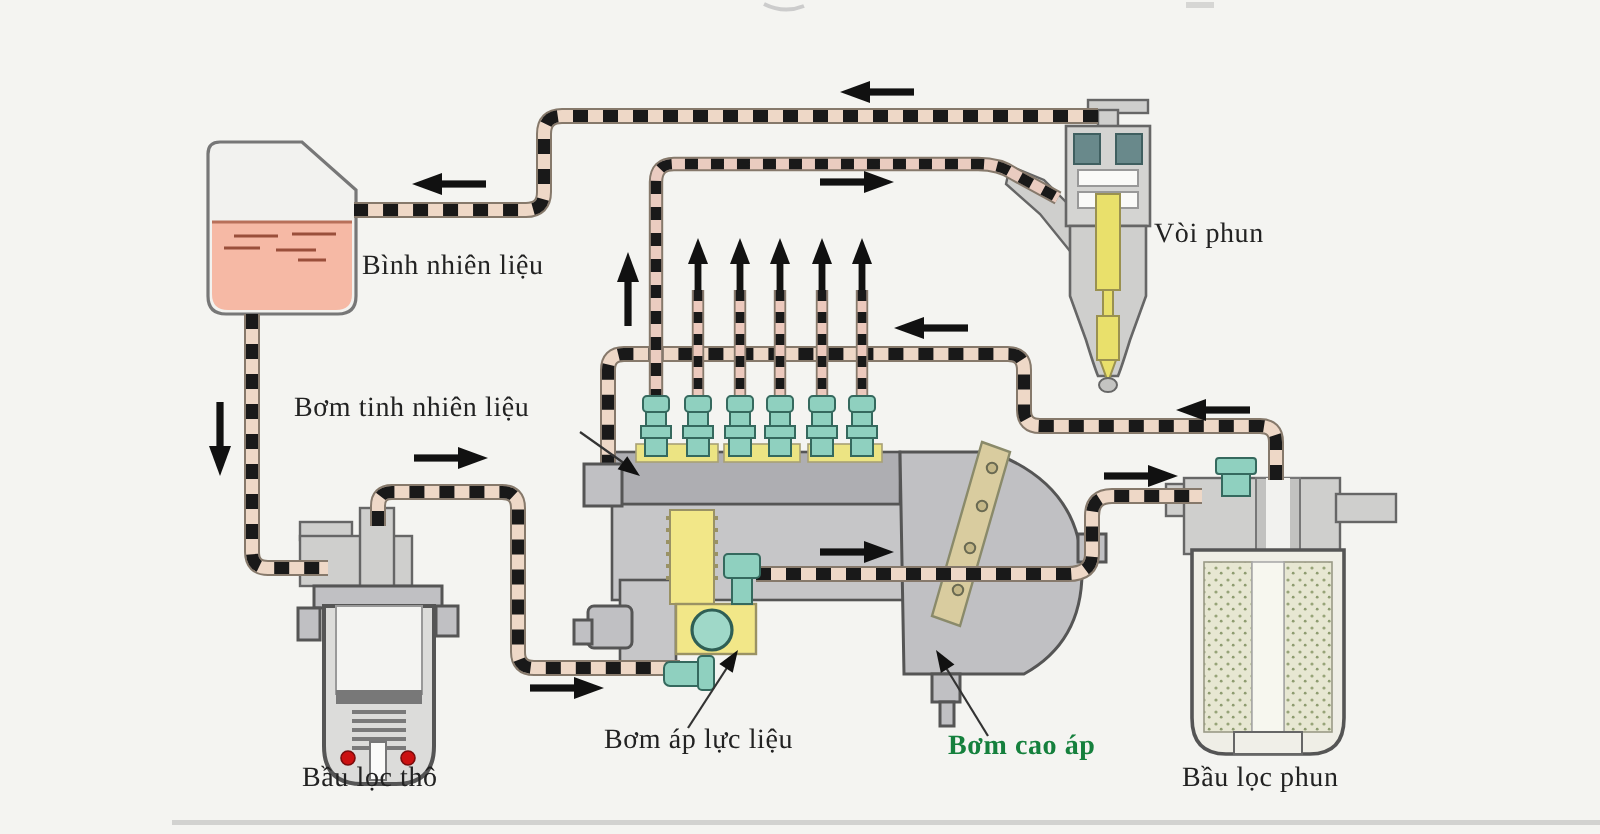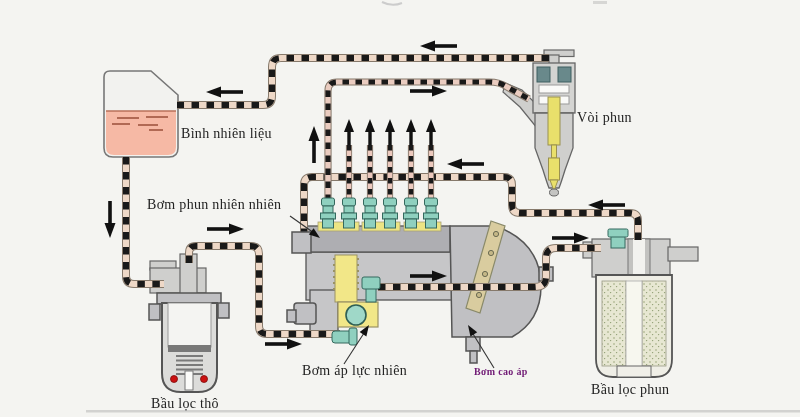--- a/index.html
+++ b/index.html
@@ -1,21 +1,21 @@
 <!DOCTYPE html>
 <html><head>
 <meta charset="utf-8">
 <style>
   html,body{margin:0;padding:0;}
   .stage{position:relative;width:800px;height:417px;background:#f4f4f1;overflow:hidden;
          font-family:"Liberation Serif",serif;text-decoration:underline;}
   .stage svg{position:absolute;left:0;top:0;}
   .lbl{position:absolute;font:14px "Liberation Serif",serif;color:#222;white-space:nowrap;
        letter-spacing:.3px;}
-  .lbl.bold{font-weight:bold;font-size:10px;color:#701a75;}
+  .lbl.bold{font-weight:bold;font-size:14px;color:#15803d;}
   
   .pO{fill:none;stroke:#86796b;stroke-width:8;}
   .pB{fill:none;stroke:#eed8c7;stroke-width:6;}
   .pD{fill:none;stroke:#191919;stroke-width:6;stroke-dasharray:7.5 7.5;}
   .mO{fill:none;stroke:#86796b;stroke-width:7.2;}
   .mB{fill:none;stroke:#eaccc0;stroke-width:5.2;}
   .mD{fill:none;stroke:#191919;stroke-width:5.2;stroke-dasharray:6.5 6.5;}
   .tO{fill:none;stroke:#86796b;stroke-width:6.2;}
   .tB{fill:none;stroke:#ecc9bd;stroke-width:4.4;}
   .tD{fill:none;stroke:#191919;stroke-width:4.4;stroke-dasharray:5.5 5.5;}
@@ -243,18 +243,18 @@
     <use href="#ldrH" xlink:href="#ldrH" transform="translate(320,238) rotate(37)"></use>
     <line x1="344" y1="364" x2="366" y2="330" class="ldr"></line>
     <use href="#ldrH" xlink:href="#ldrH" transform="translate(369,325) rotate(-57)"></use>
     <line x1="494" y1="368" x2="470" y2="329" class="ldr"></line>
     <use href="#ldrH" xlink:href="#ldrH" transform="translate(468,325) rotate(-122)"></use>
   </g>
 </svg>
 
 <span class="lbl" style="left:181px;top:126px">Bình nhiên liệu</span>
 <span class="lbl" style="left:577px;top:110px">Vòi phun</span>
-<span class="lbl" style="left:147px;top:197px">Bơm phun nhiên nhiên</span>
-<span class="lbl" style="left:302px;top:363px">Bơm áp lực nhiên</span>
+<span class="lbl" style="left:147px;top:197px">Bơm tinh nhiên liệu</span>
+<span class="lbl" style="left:302px;top:363px">Bơm áp lực liệu</span>
 <span class="lbl bold" style="left:474px;top:366px">Bơm cao áp</span>
-<span class="lbl" style="left:151px;top:396px">Bầu lọc thô</span>
+<span class="lbl" style="left:151px;top:382px">Bầu lọc thô</span>
 <span class="lbl" style="left:591px;top:382px">Bầu lọc phun</span>
 </div>
 
 </body></html>

